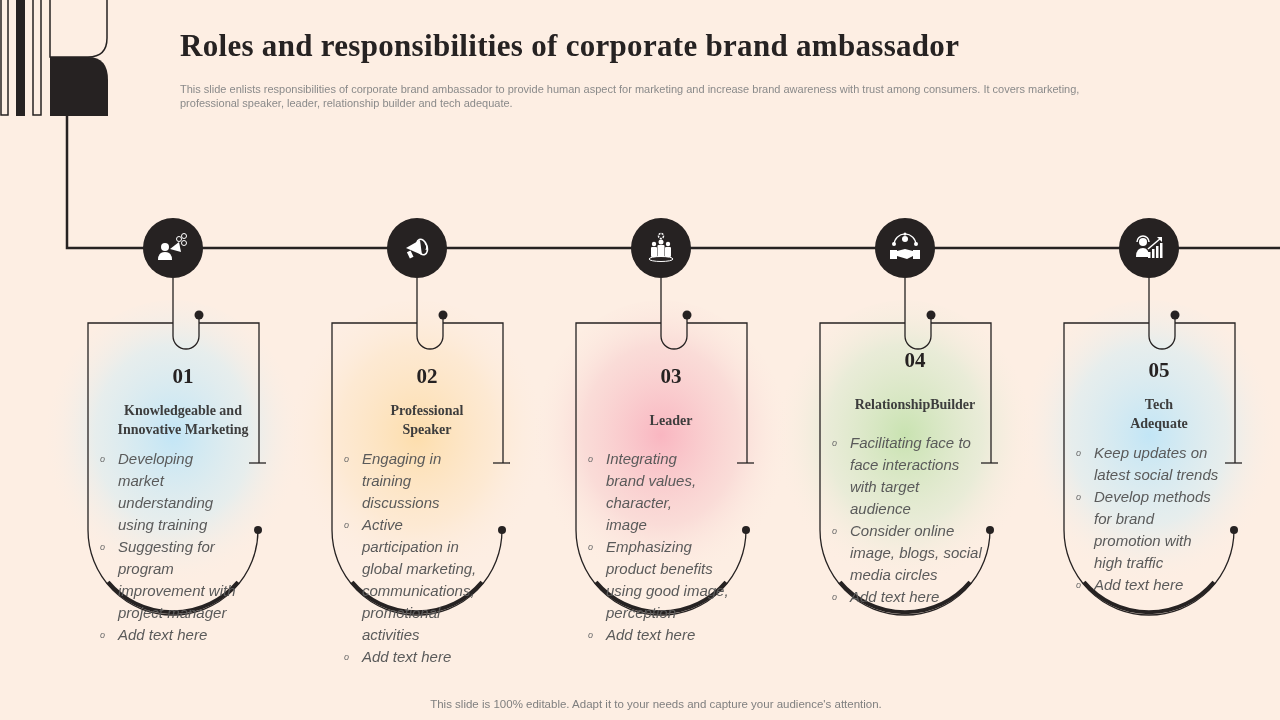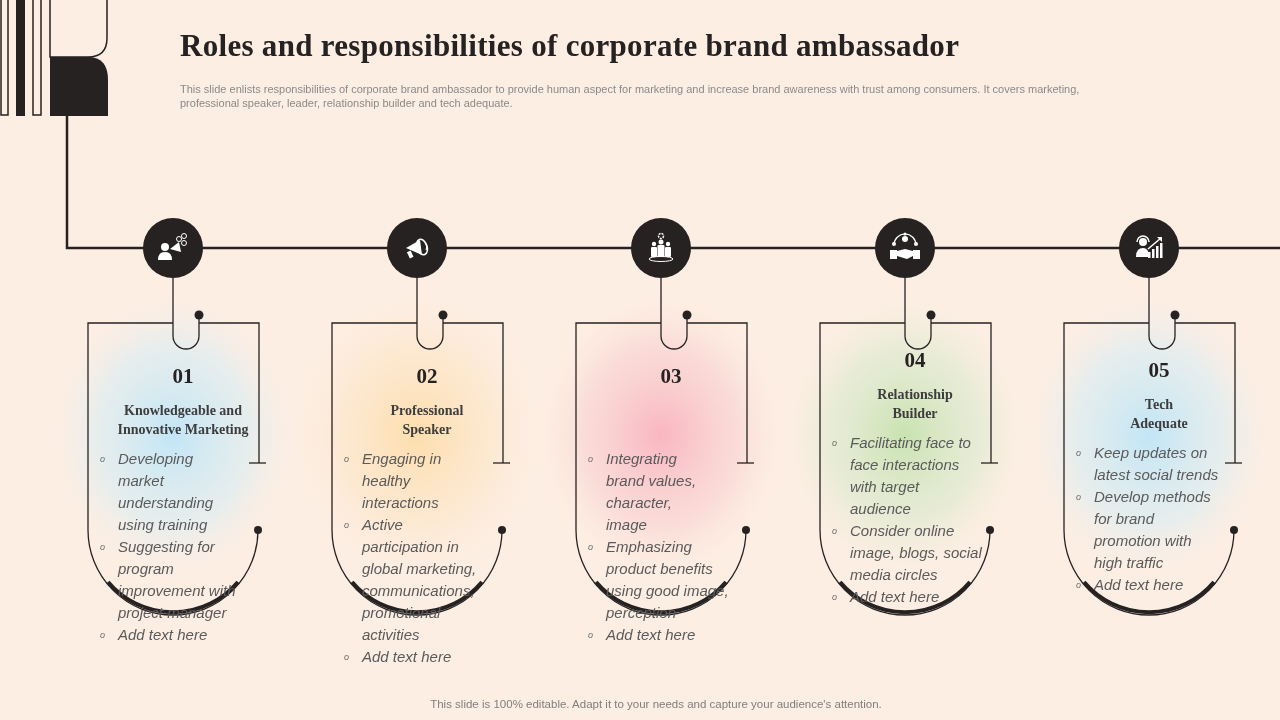--- a/index.html
+++ b/index.html
@@ -229,38 +229,42 @@
   </ul>
 </div>
 
 <div class="card-text" style="left:332px; top:364px; height:200px;">
   <div class="card-num">02</div>
   <div class="card-head" style="top:36px; height:40px; flex-direction:column;">
     <span>Professional</span>
     <span>Speaker</span>
   </div>
   <ul class="card-list" style="top:84px;">
-    <li style="width:118px;">Engaging in healthy interactions</li>
+    <li style="width:118px;">Engaging in training discussions</li>
     <li style="width:125px;">Active  participation in global marketing, communications, promotional activities</li>
     <li>Add text here</li>
   </ul>
 </div>
 
 <div class="card-text" style="left:576px; top:364px; height:200px;">
   <div class="card-num">03</div>
+  <div class="card-head" style="top:36px; height:40px; flex-direction:column;">
+    <span>Leader</span>
+    <span></span>
+  </div>
   <ul class="card-list" style="top:84px;">
     <li style="width:100px;">Integrating brand values, character, image</li>
     <li style="width:125px;">Emphasizing product benefits using good image, perception</li>
     <li>Add text here</li>
   </ul>
 </div>
 
 <div class="card-text" style="left:820px; top:348px; height:200px;">
   <div class="card-num">04</div>
-  <div class="card-head" style="top:36px; height:40px; flex-direction:column;">
+  <div class="card-head" style="top:36px; height:40px; flex-direction:row;">
     <span>Relationship</span>
     <span>Builder</span>
   </div>
   <ul class="card-list" style="top:84px;">
     <li style="width:130px;">Facilitating face to face interactions with target audience</li>
     <li style="width:135px;">Consider online image, blogs, social media circles</li>
     <li>Add text here</li>
   </ul>
 </div>
 

